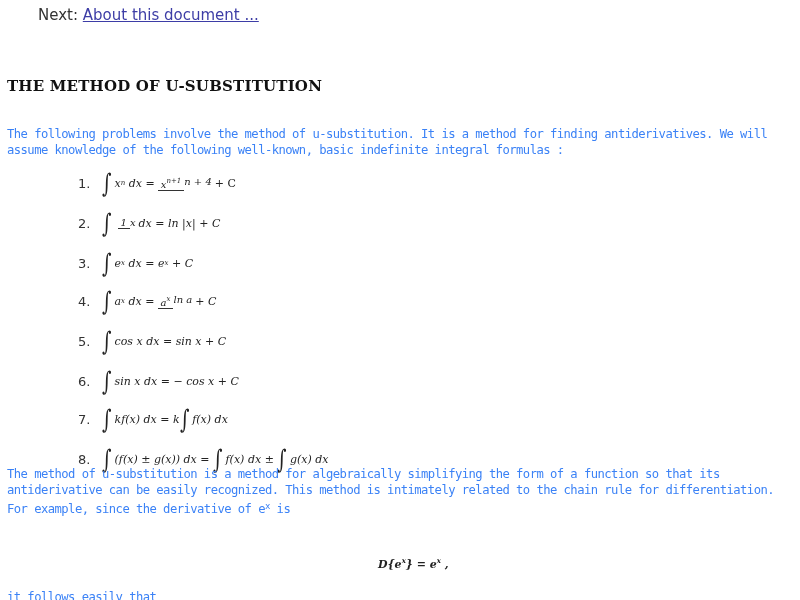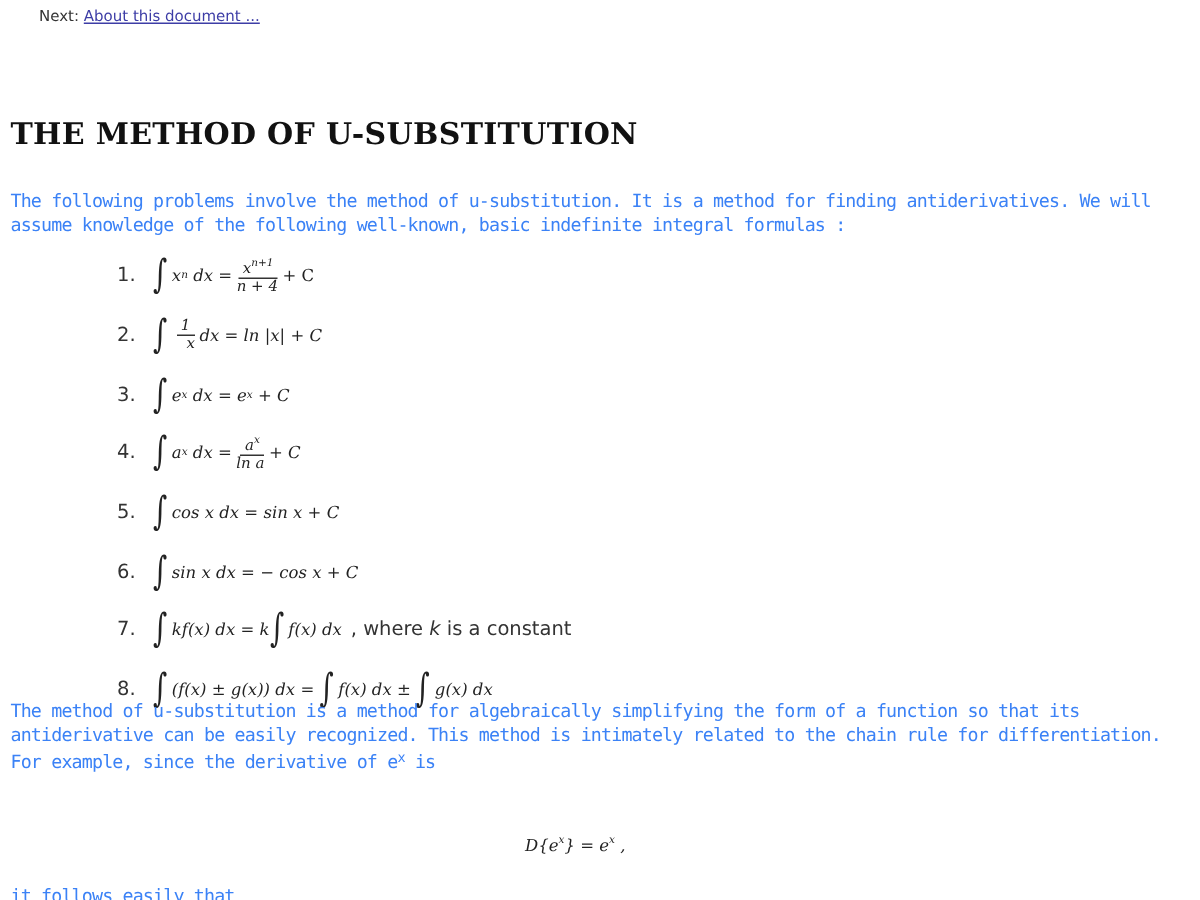--- a/index.html
+++ b/index.html
@@ -1,32 +1,32 @@
 <!DOCTYPE html>
 <html><head>
 <meta charset="utf-8">
 <style>
   html, body { margin:0; padding:0; background:#ffffff; }
   body { width:800px; height:600px; overflow:hidden; position:relative; color:#222; }
   .sans { font-family: "DejaVu Sans", sans-serif; }
-  .nav { position:absolute; left:26px; top:6px; font-size:10px; color:#333; }
+  .nav { position:absolute; left:38px; top:6px; font-size:15px; color:#333; }
   .nav a { color:#3d3da6; text-decoration:underline; }
-  h1.title { position:absolute; left:7px; top:77px; margin:0; font-family:"DejaVu Serif", serif; font-weight:bold; font-size:20px; color:#111; letter-spacing:0.2px; }
+  h1.title { position:absolute; left:7px; top:77px; margin:0; font-family:"DejaVu Serif", serif; font-weight:bold; font-size:15px; color:#111; letter-spacing:0.2px; }
   .para { position:absolute; left:7px; width:786px; font-family:"DejaVu Sans Mono", monospace; font-size:12.2px; line-height:16px; color:#3b82f6; letter-spacing:-0.55px; }
   .list { position:absolute; left:78px; top:168px; margin:0; padding:0; list-style:none; }
   .item { position:absolute; left:0; height:30px; display:flex; align-items:center; white-space:nowrap; }
   .num { font-family:"DejaVu Sans", sans-serif; font-size:13px; color:#333; width:24px; }
   .math { font-family:"DejaVu Serif", serif; font-style:italic; font-size:11px; color:#222; display:flex; align-items:center; }
   .int { font-style:normal; font-size:26px; line-height:26px; transform:scaleX(0.7); display:inline-block; margin:0 1px 0 -2px; font-weight:300; }
-  .frac { display:inline-flex; flex-direction:column; align-items:flex-end; font-size:10px; margin:0 3px; line-height:11px; }
+  .frac { display:inline-flex; flex-direction:row; align-items:flex-start; font-size:10px; margin:0 3px; line-height:11px; }
   .frac .n { border-bottom:1px solid #333; padding:0 3px; }
   .up { font-style:normal; }
   .note { font-family:"DejaVu Sans", sans-serif; font-size:13px; color:#333; margin-left:6px; }
   .note i { font-style:italic; }
-  .center-eq { position:absolute; left:350px; top:556px; font-family:"DejaVu Serif", serif; font-style:italic; font-size:11px; color:#222; }
+  .center-eq { position:absolute; left:378px; top:556px; font-family:"DejaVu Serif", serif; font-style:italic; font-size:11px; color:#222;font-weight:bold; }
   sup { font-size:7px; vertical-align:5px; }
 </style>
 </head>
 <body>
 
 <div class="nav sans">
   <span>Next:</span>
   <a href="#">About this document ...</a>
 </div>
 
@@ -103,21 +103,20 @@
   </div>
 
   <div class="item" style="top:236px;">
     <span class="num">7.</span>
     <span class="math">
       <span class="int">∫</span>
       <span>kf(x) dx = k</span>
       <span class="int">∫</span>
       <span>f(x) dx</span>
     </span>
-    <span class="note"><span>, where </span><i>k</i><span> is a constant</span></span>
   </div>
 
   <div class="item" style="top:276px;">
     <span class="num">8.</span>
     <span class="math">
       <span class="int">∫</span>
       <span>(f(x) ± g(x)) dx =</span>&nbsp;
       <span class="int">∫</span>
       <span>f(x) dx ±</span>&nbsp;
       <span class="int">∫</span>

